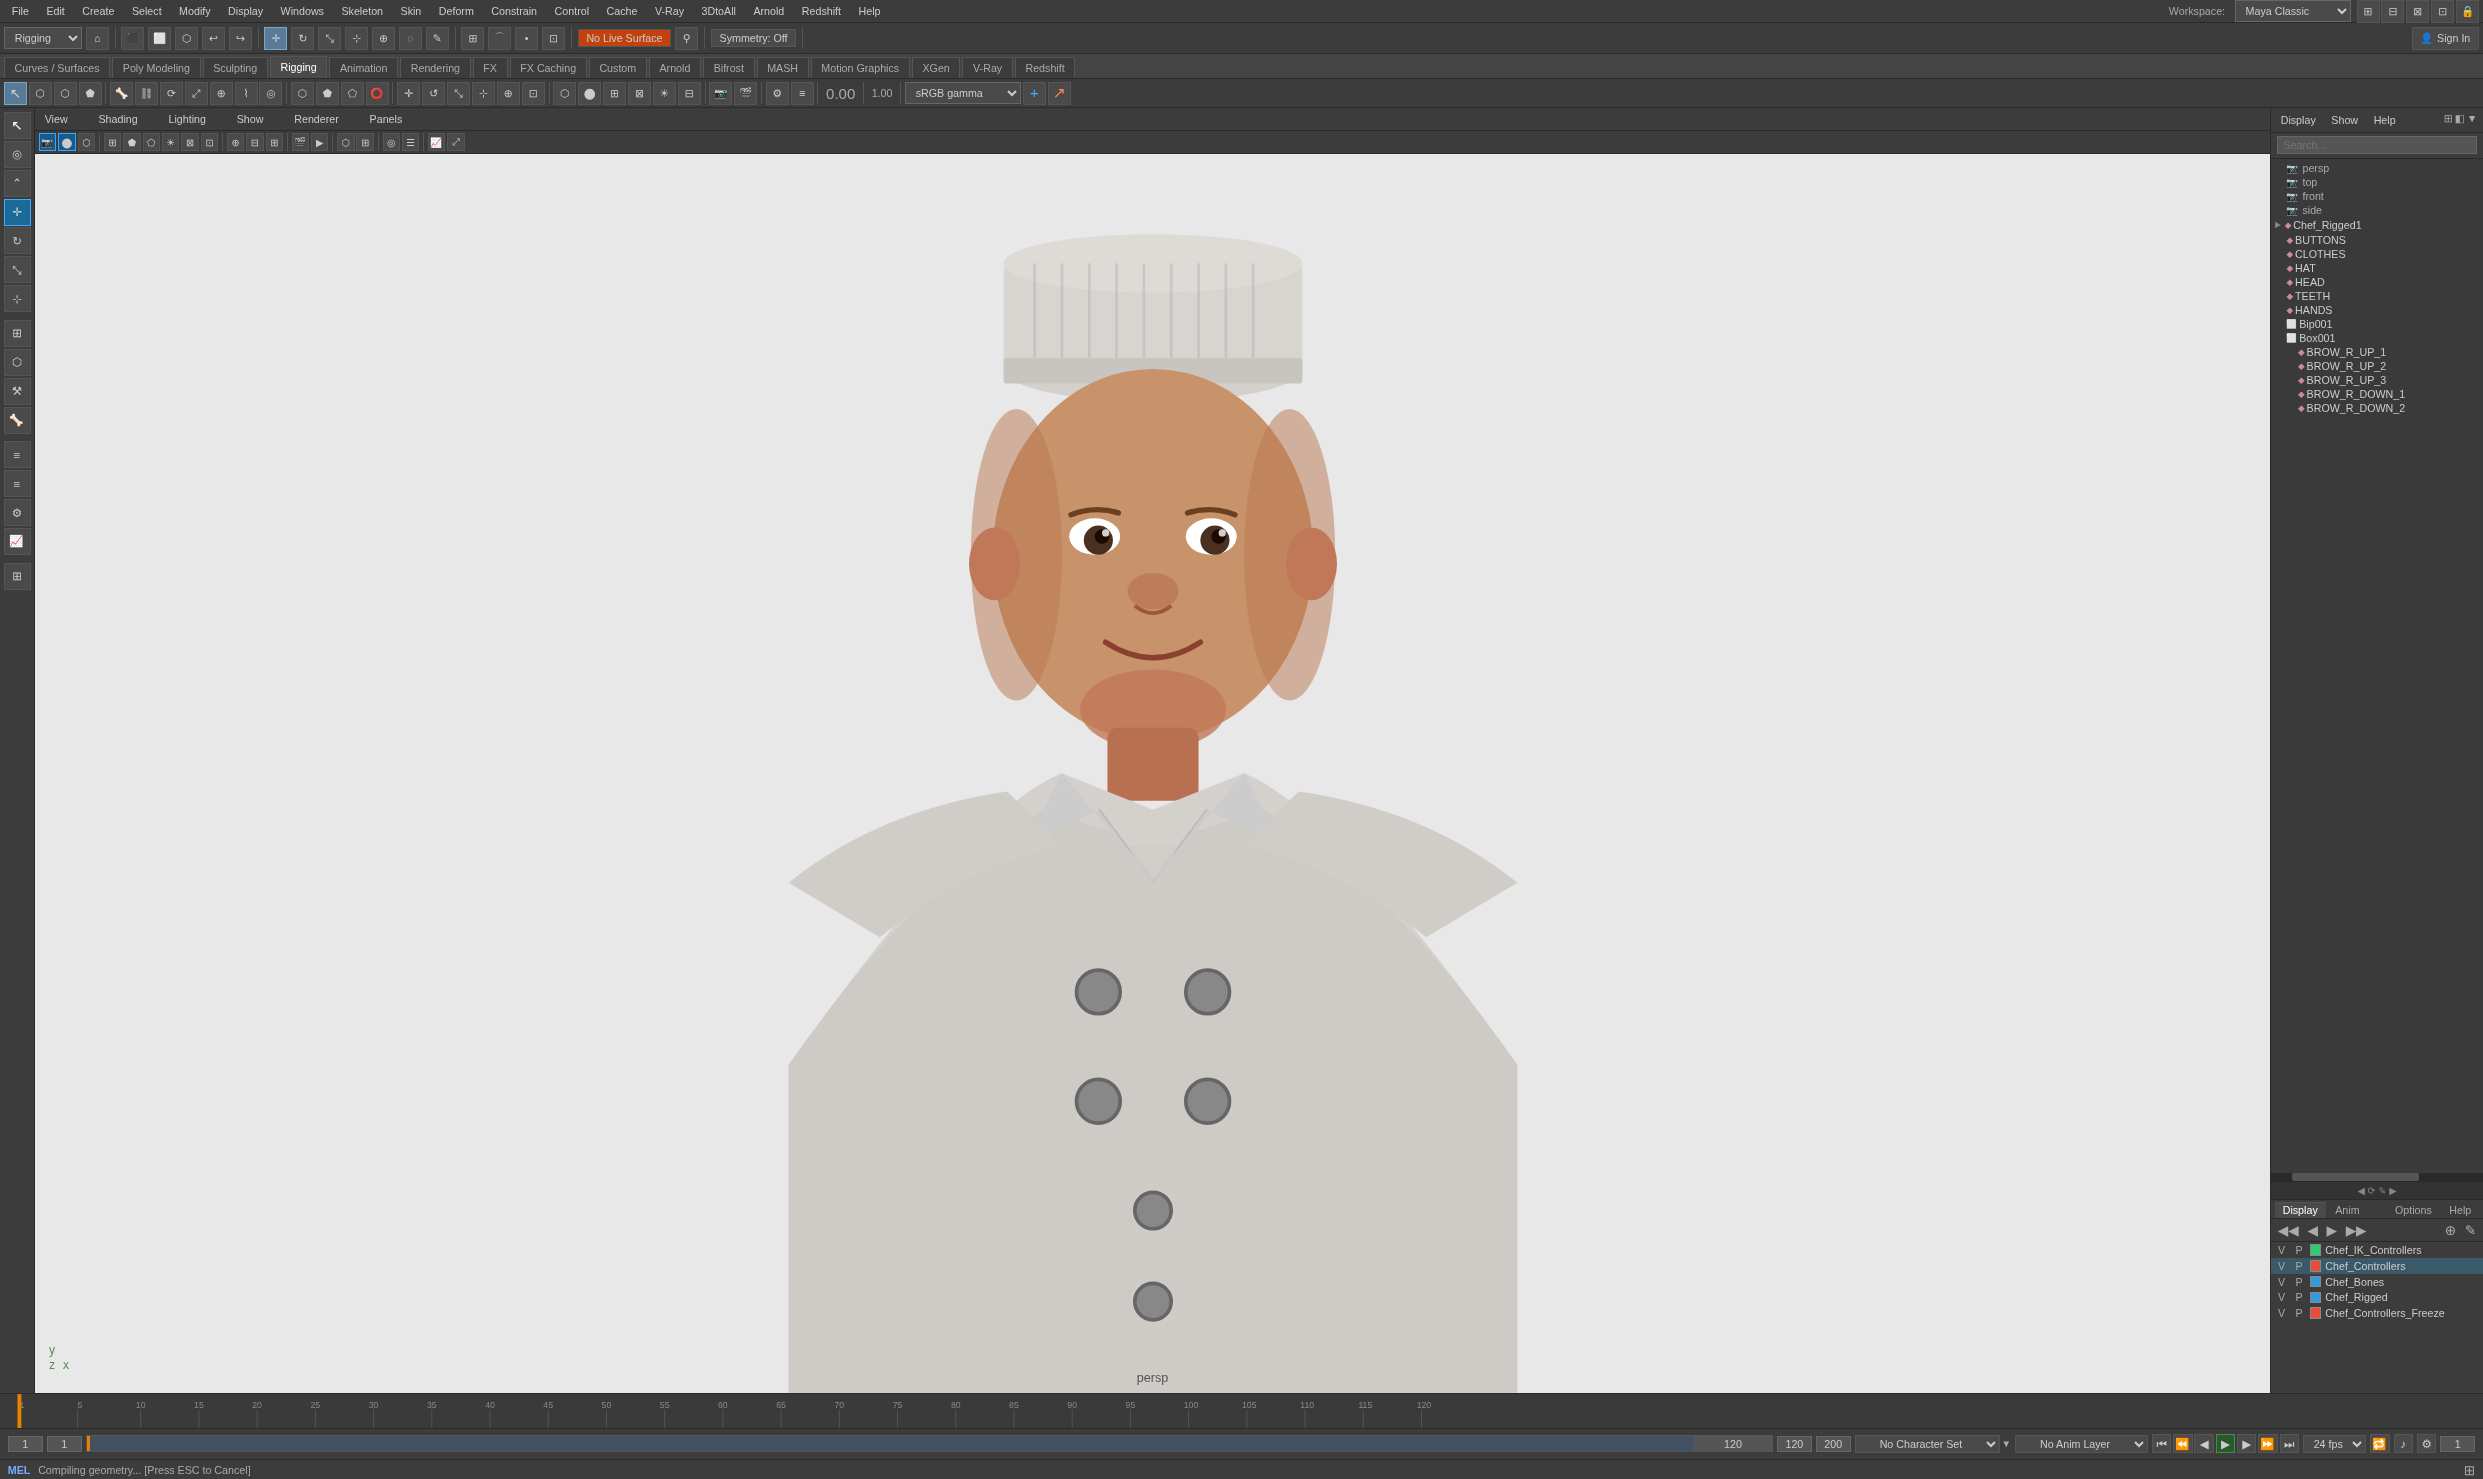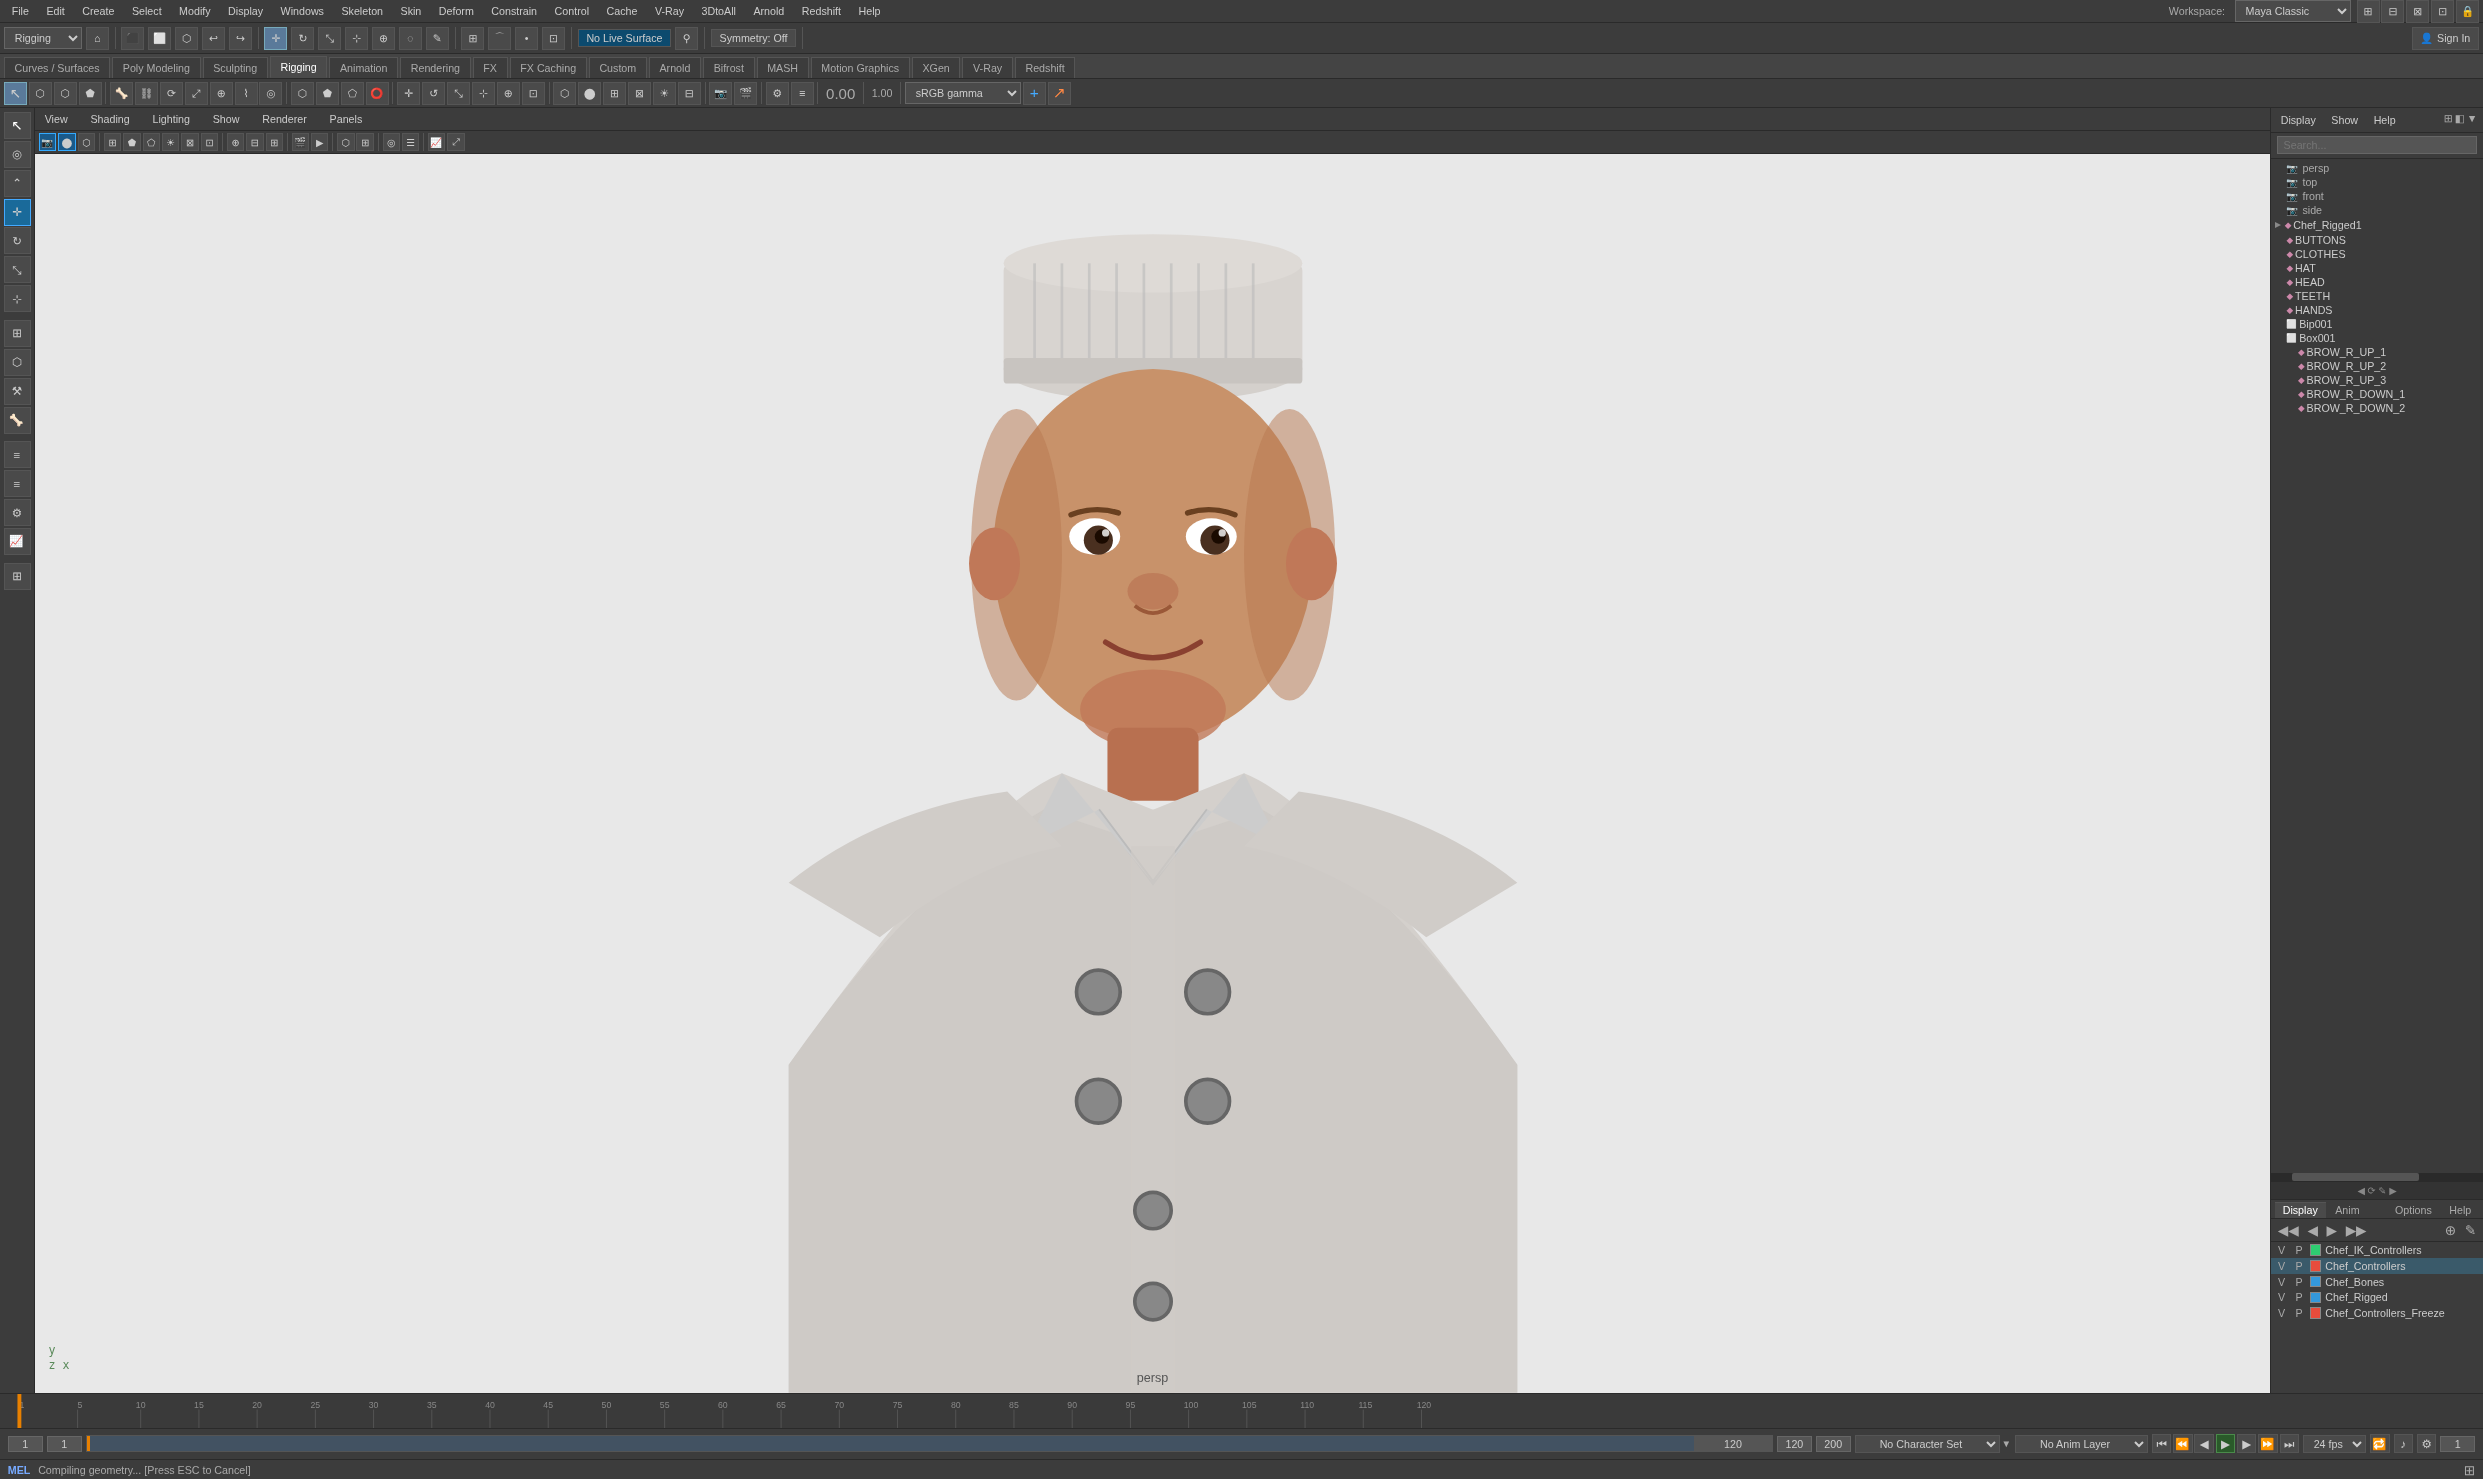--- a/index.html
+++ b/index.html
@@ -78,21 +78,21 @@
       background: #4a4a4a;
       border: 1px solid #555;
       color: #ccc;
       cursor: pointer;
       display: flex; align-items: center; justify-content: center;
       font-size: 10.7px;
     }
     .tool-btn.active { background: #5a7a9a; border-color: #7ab; }
     .separator { width: 1px; height: 21.3px; background: #555; margin: 0 1.9px; }
     .no-live-surface {
-      background: #0c4a6e;
+      background: #c2410c;
       border: 1px solid #555;
       padding: 1.9px 7.8px;
       color: #ccc;
       font-size: 10.7px;
       cursor: pointer;
       white-space: nowrap;
     }
     .symmetry-btn {
       background: #4a4a4a;
       border: 1px solid #555;
@@ -582,21 +582,21 @@
       <div class="side-btn">≡</div>
       <div class="side-btn">≡</div>
       <div class="side-btn">⚙</div>
       <div class="side-btn">📈</div>
       <div style="height:3.9px;"></div>
       <div class="side-btn">⊞</div>
     </div>
 
     <div id="center-panel">
 
-      <div id="viewport-header" style="background:#3c3c3c;height:23px;display:flex;align-items:center;padding:0 5.8px;gap:15px;border-bottom:1px solid #2a2a2a;">
+      <div id="viewport-header" style="background:#3c3c3c;height:23px;display:flex;align-items:center;padding:0 5.8px;gap:23px;border-bottom:1px solid #2a2a2a;">
         <span class="viewport-menu-item">View</span>
         <span class="viewport-menu-item">Shading</span>
         <span class="viewport-menu-item">Lighting</span>
         <span class="viewport-menu-item">Show</span>
         <span class="viewport-menu-item">Renderer</span>
         <span class="viewport-menu-item">Panels</span>
       </div>
 
       <div id="viewport-toolbar" style="background:#3c3c3c;height:23px;display:flex;align-items:center;padding:0 3.9px;gap:1.9px;border-bottom:1px solid #2a2a2a;">
         <div class="vp-toolbar-icon active">📷</div>

